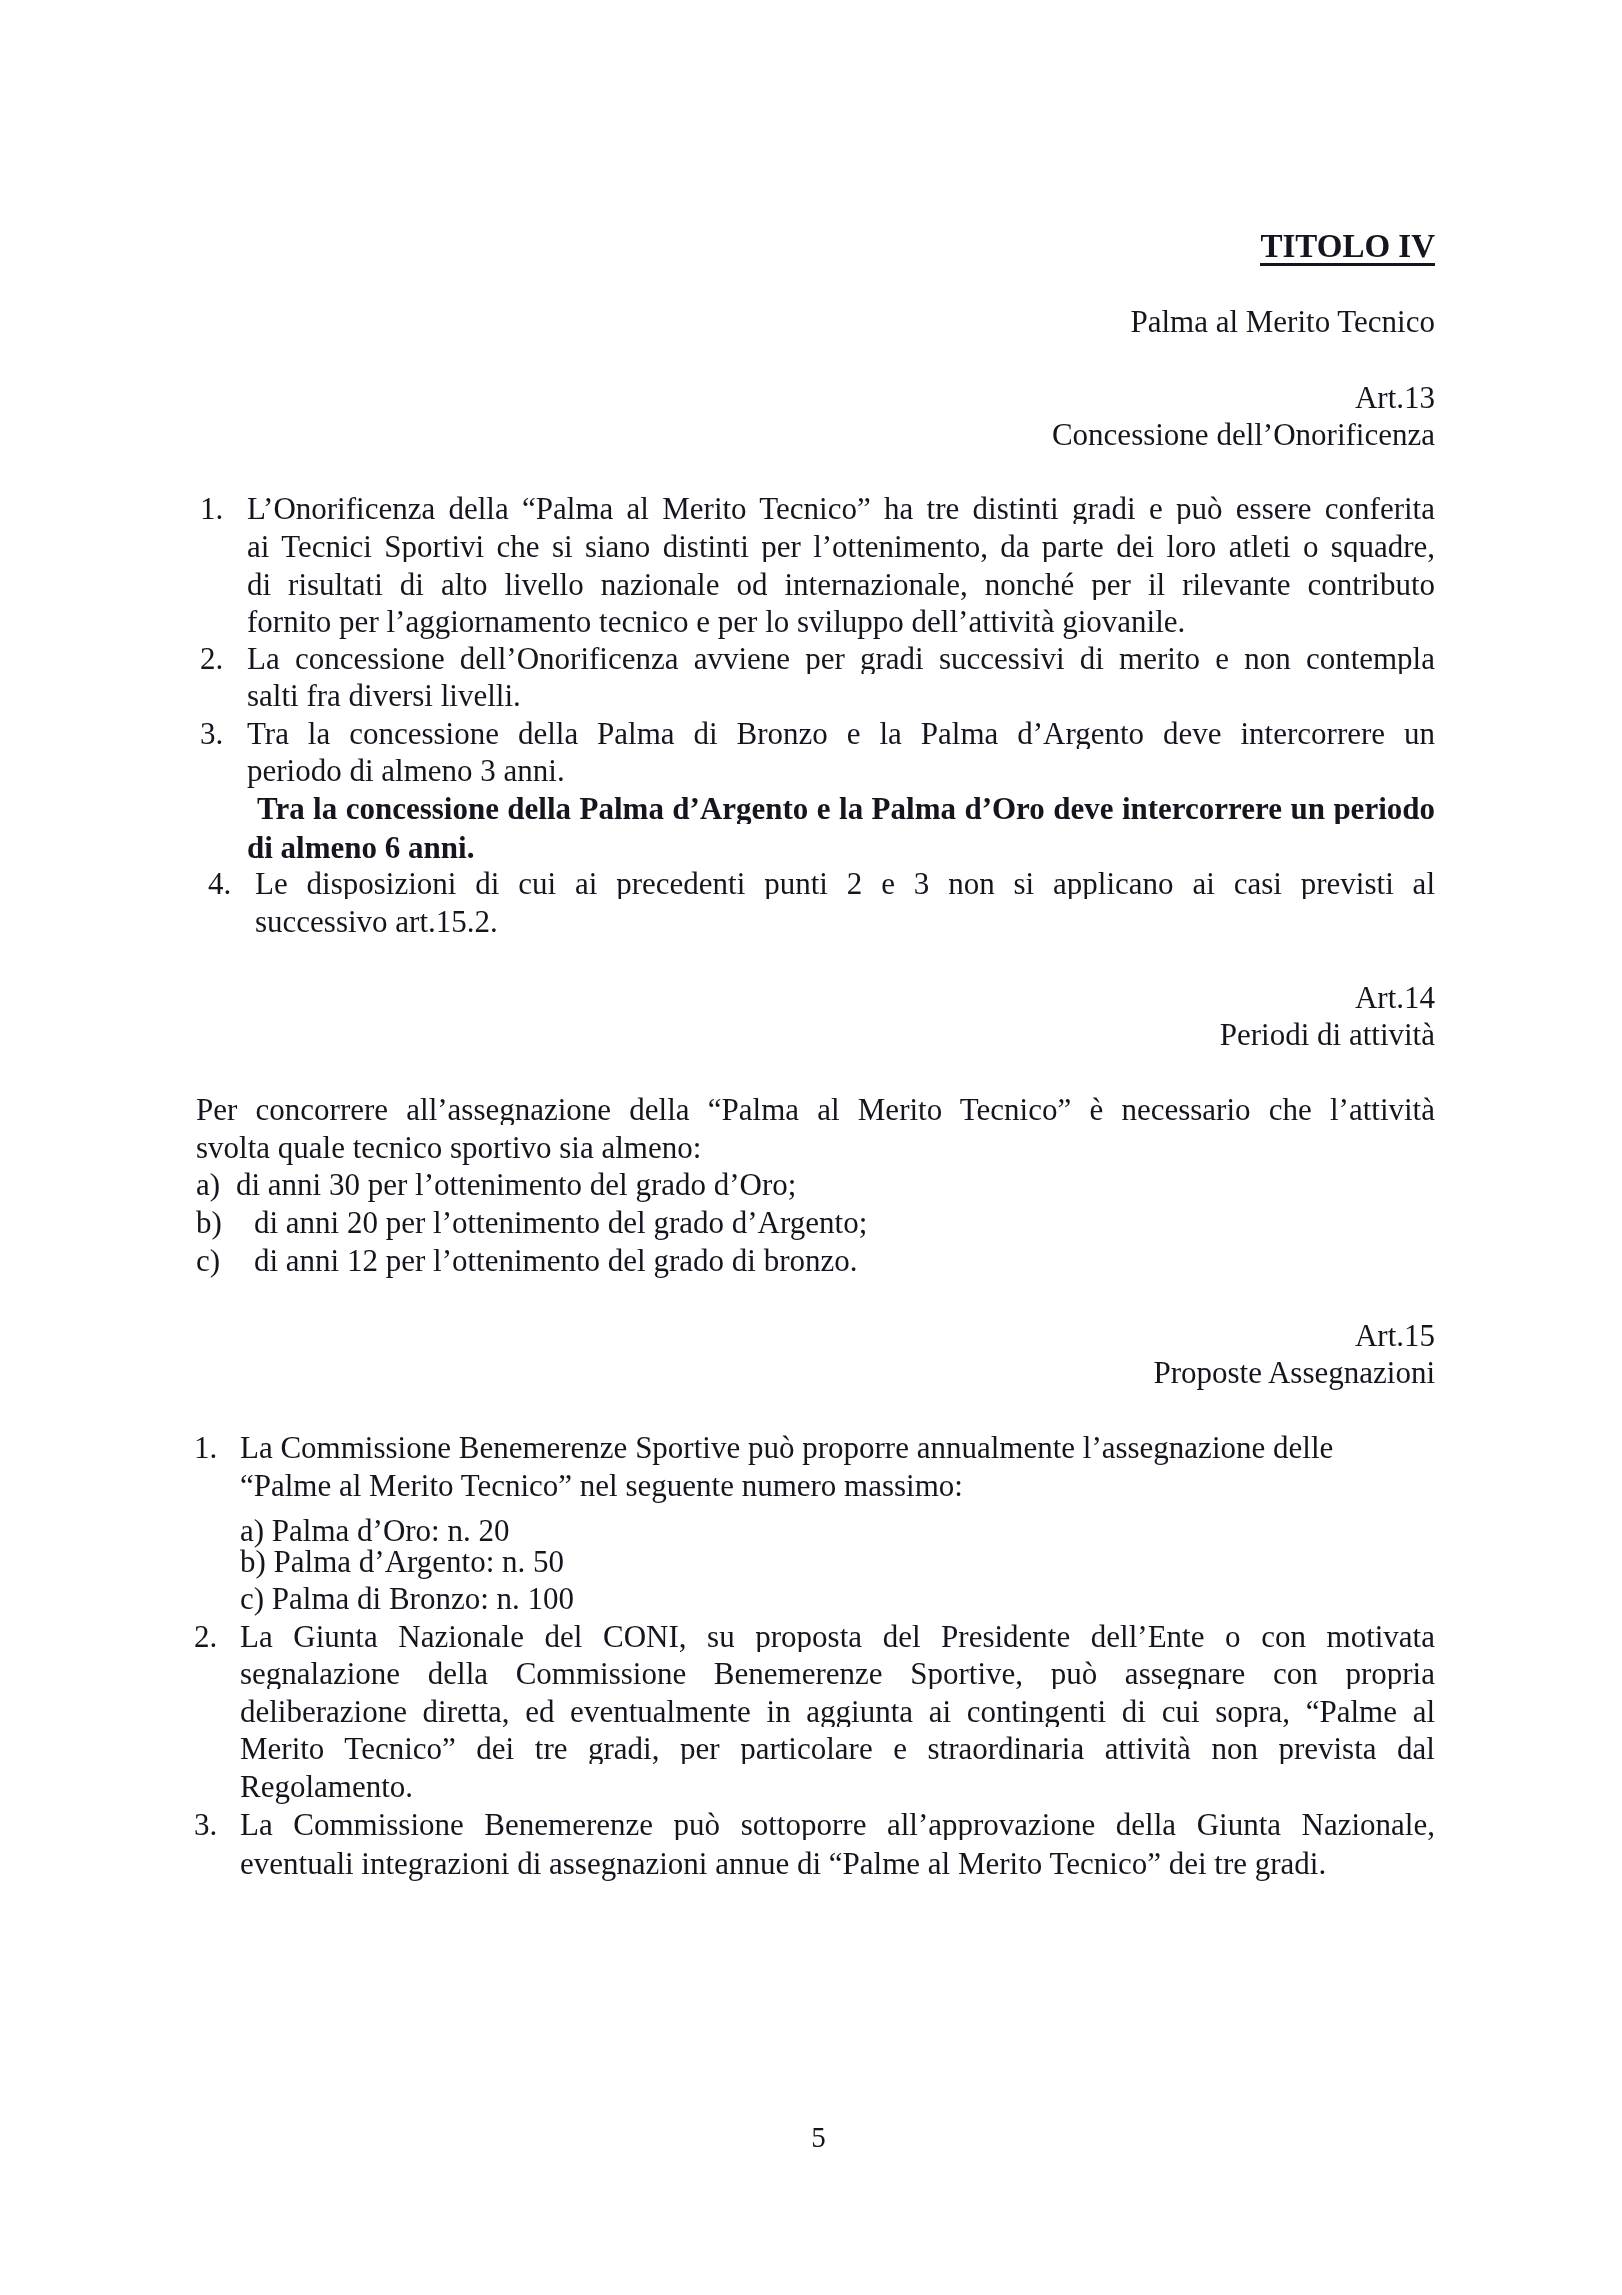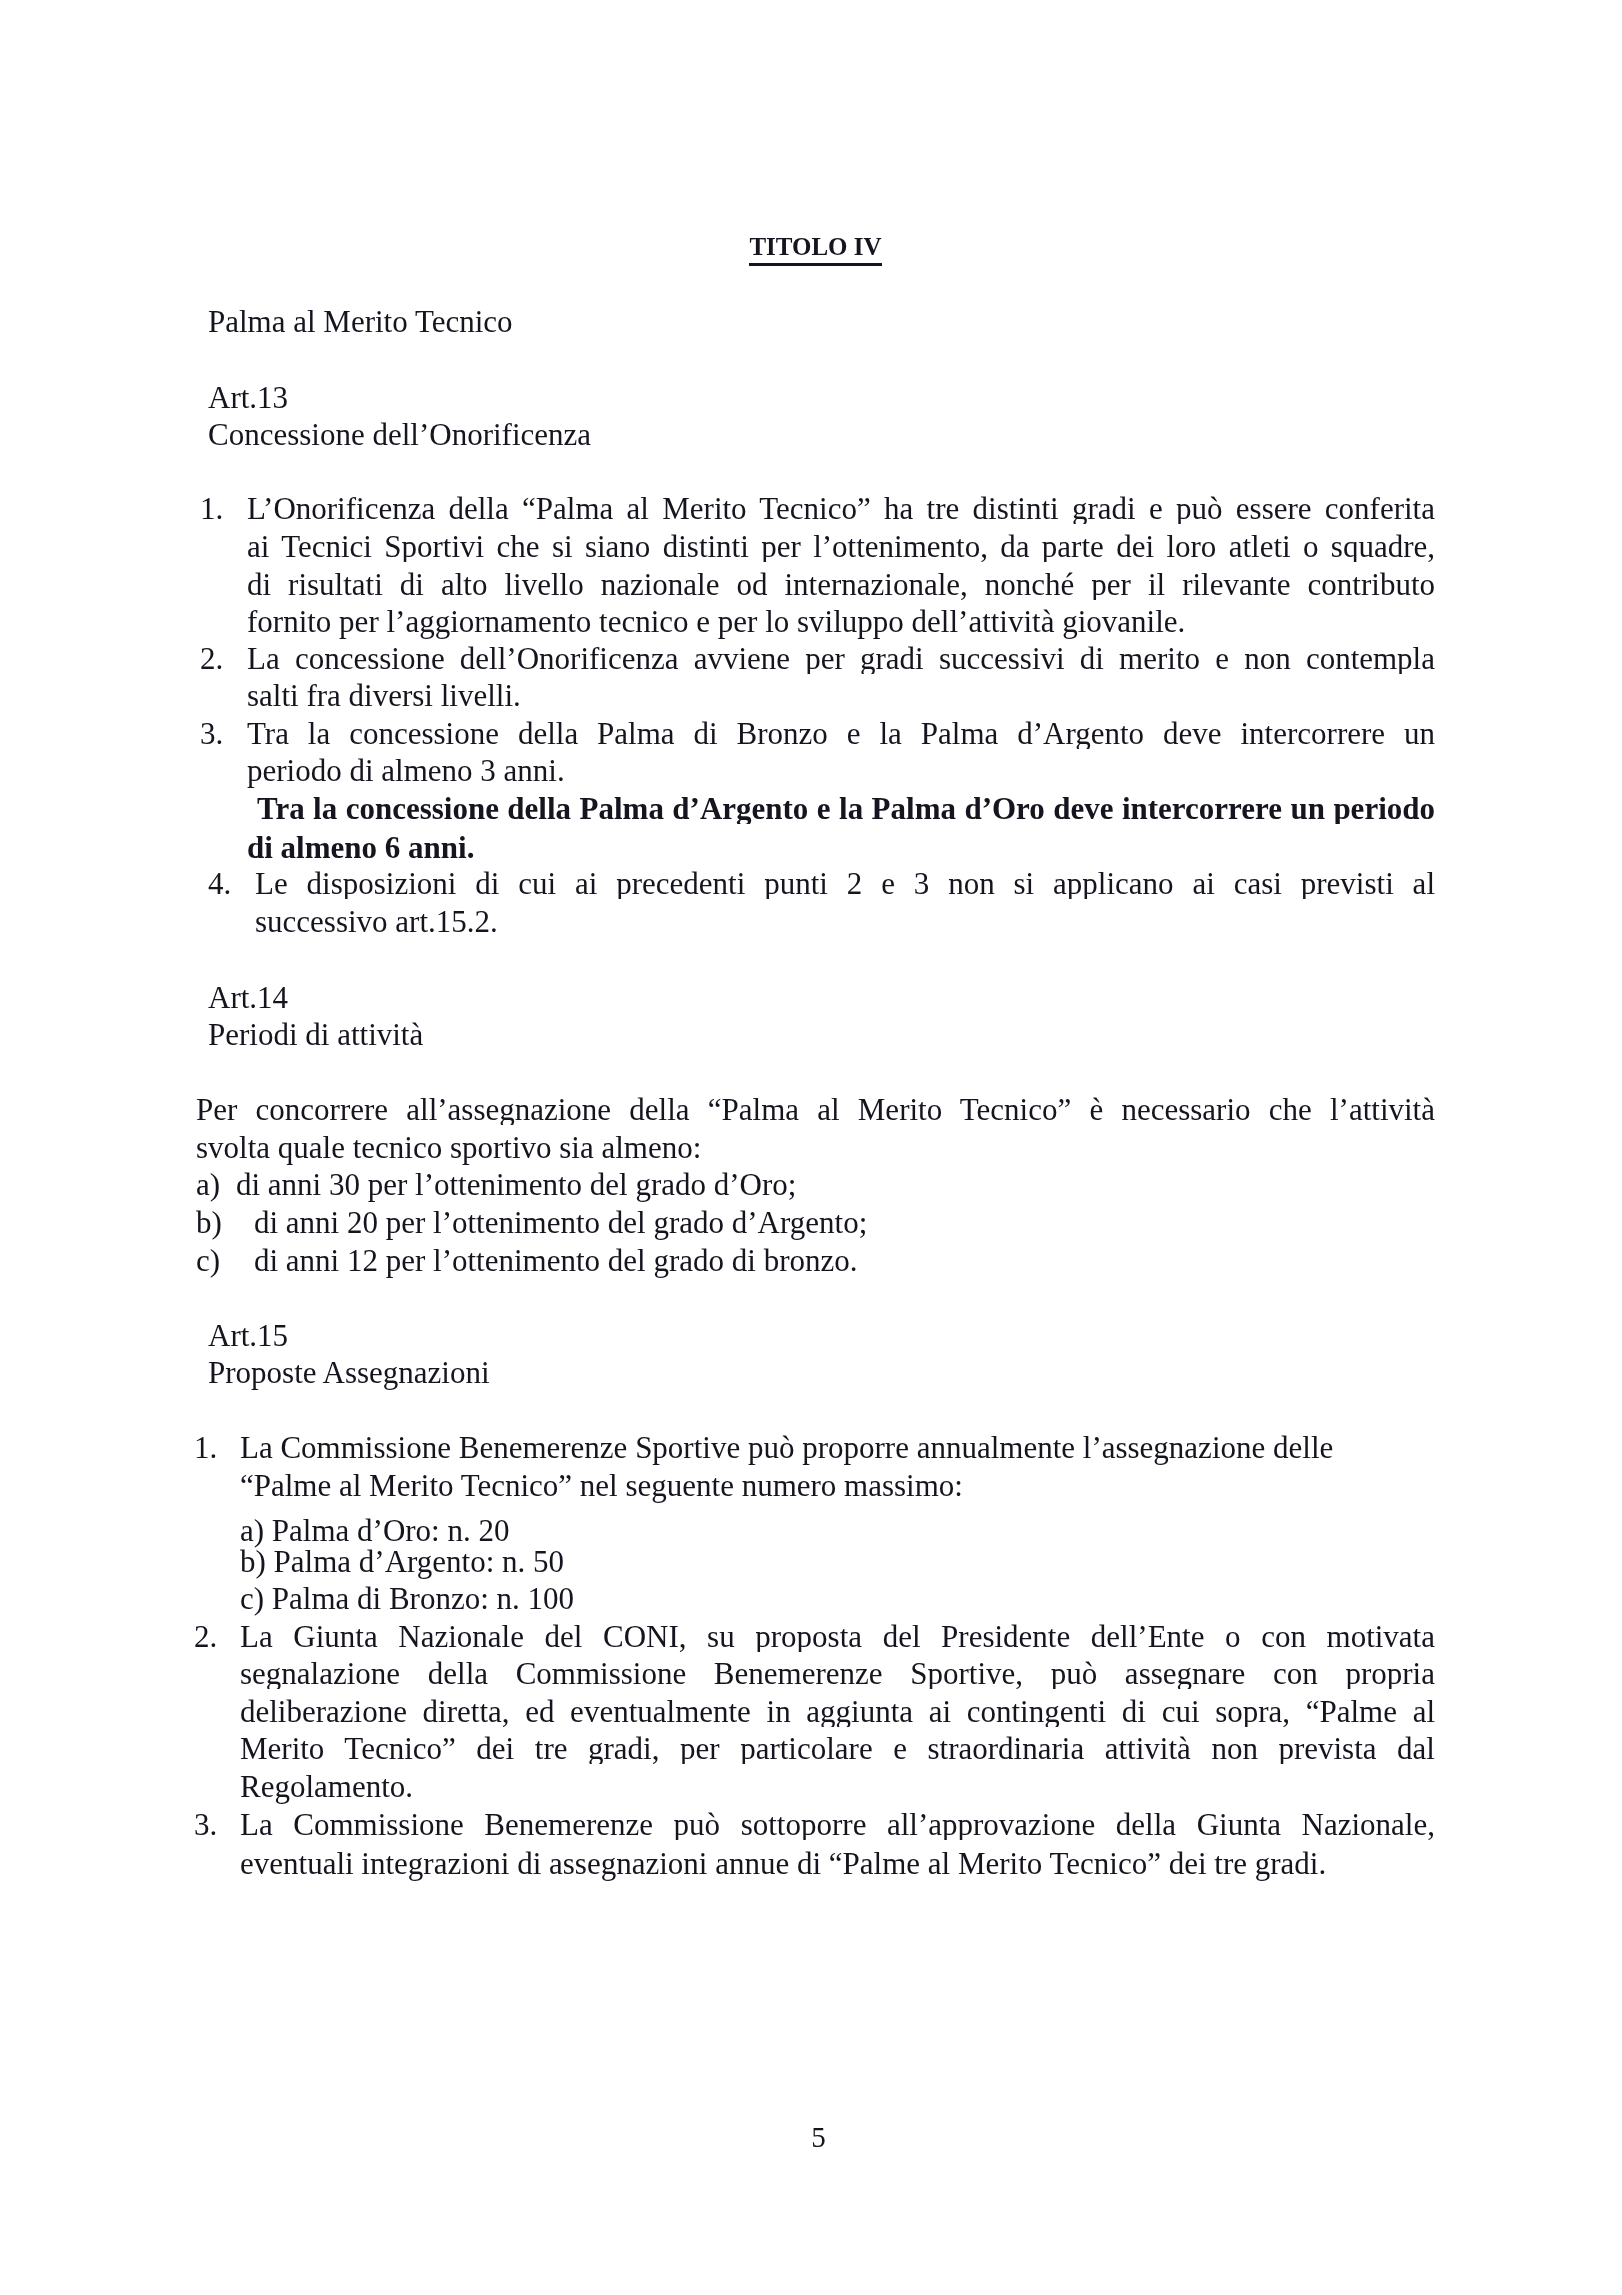--- a/index.html
+++ b/index.html
@@ -7,24 +7,24 @@
   .page {
     position: absolute; left: 0; top: 0; width: 1623px; height: 2295px;
     background: #ffffff; color: #15151f;
     font-family: "Liberation Serif", "DejaVu Serif", serif;
   }
   .line {
     position: absolute; white-space: nowrap;
     font-size: 31px; line-height: 31px; height: 31px;
   }
   .line.just { text-align: justify; text-align-last: justify; white-space: normal; overflow: hidden; }
-  .center { text-align: left; left: 208px; width: 1239px; }
+  .center { text-align: right; left: 196px; width: 1239px; }
   .title {
     position: absolute; left: 196px; width: 1239px; top: 228px;
-    text-align: center; font-size: 25px; line-height: 37px; font-weight: bold;
+    text-align: right; font-size: 33px; line-height: 37px; font-weight: bold;
   }
   .title span { border-bottom: 3.9px solid #15151f; padding-bottom: 0px; display: inline-block; line-height: 33px; }
   .num { position: absolute; font-size: 31px; line-height: 31px; white-space: nowrap; }
   .pagenum { position: absolute; left: 753px; width: 131px; top: 2123px; text-align: center; font-size: 29px; line-height: 29px; }
 </style>
 </head>
 <body>
 
 <div class="page">
   <div class="title">

